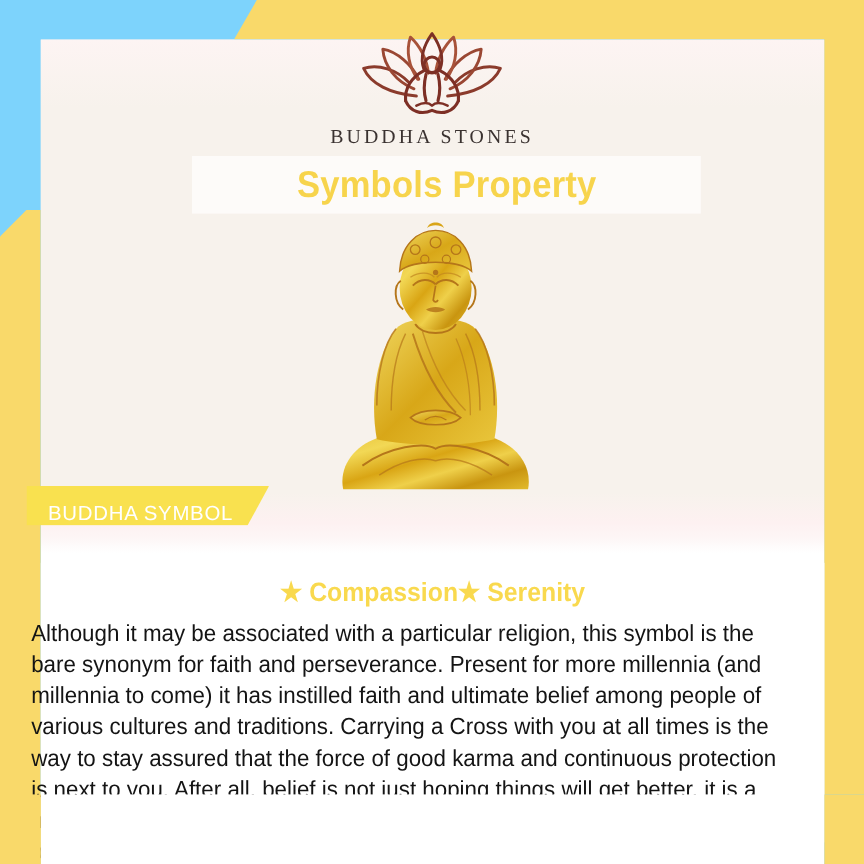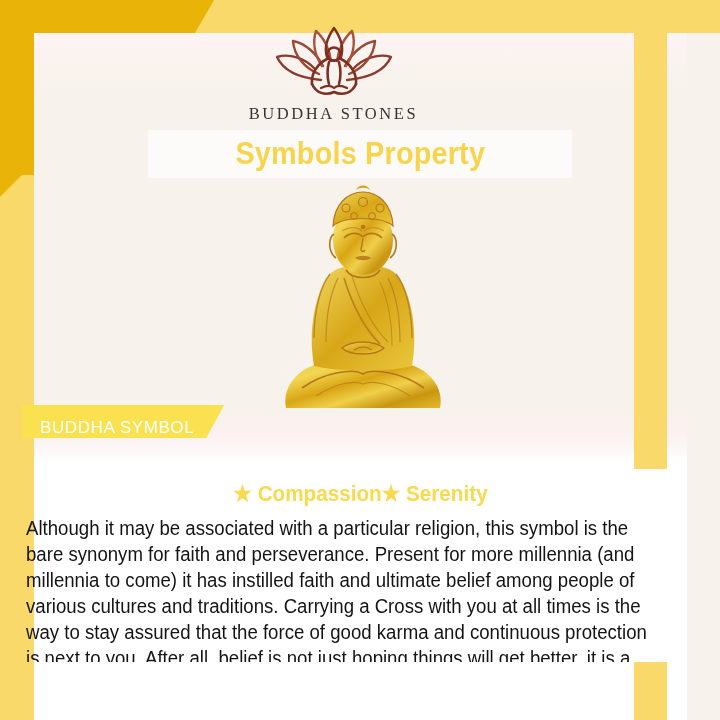--- a/index.html
+++ b/index.html
@@ -8,23 +8,23 @@
     font-family: "Liberation Sans", sans-serif;
     background:#f7f2ec;
     position:relative;
     overflow:hidden;
   }
 
   
   #page {
     position:absolute;
     inset:0;
-    width:667px;
+    width:720px;
     height:720px;
-    background:#eab308;
+    background:#7dd3fc;
   }
 
   
   .band-top {
     position:absolute;
     top:0; left:195px;
     width:525px; height:33px;
     background:#f9d96a;
     clip-path: polygon(19px 0, 100% 0, 100% 100%, 0 100%);
   }
@@ -68,21 +68,21 @@
     font-family:"Liberation Serif", serif;
     font-size:16.5px;
     letter-spacing:2.6px;
     color:#3a3230;
     font-weight:400;
   }
 
   
   .title-banner {
     position:absolute;
-    left:148px; top:130px;
+    left:160px; top:130px;
     width:424px; height:48px;
     background:#fdfbf9;
     display:flex;
     align-items:center;
     justify-content:center;
   }
   .title-banner .title {
     font-family:"Liberation Sans Narrow","Liberation Sans", sans-serif;
     font-weight:bold;
     font-size:31px;

